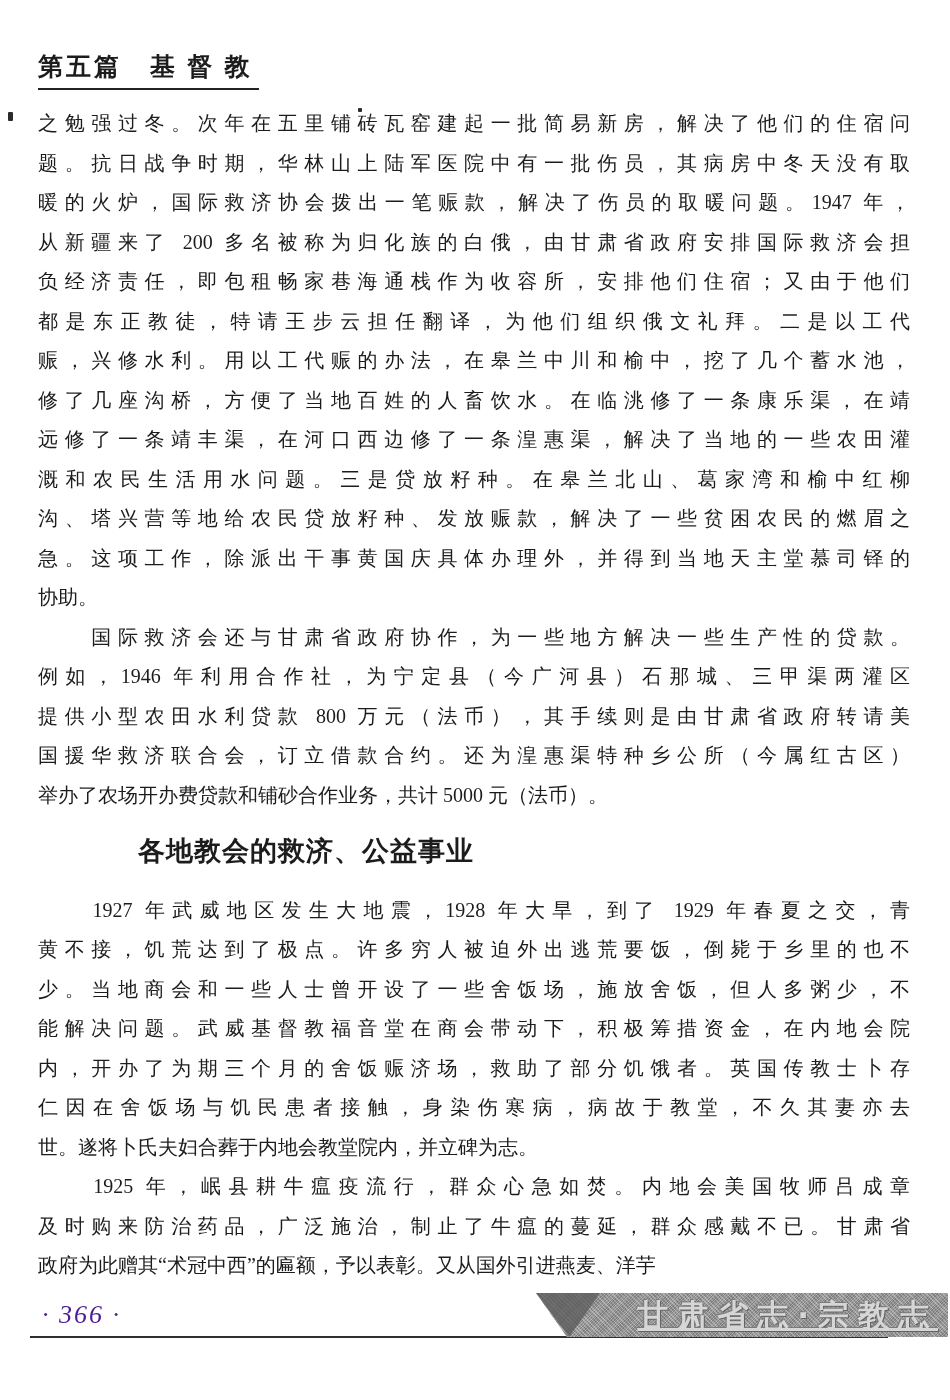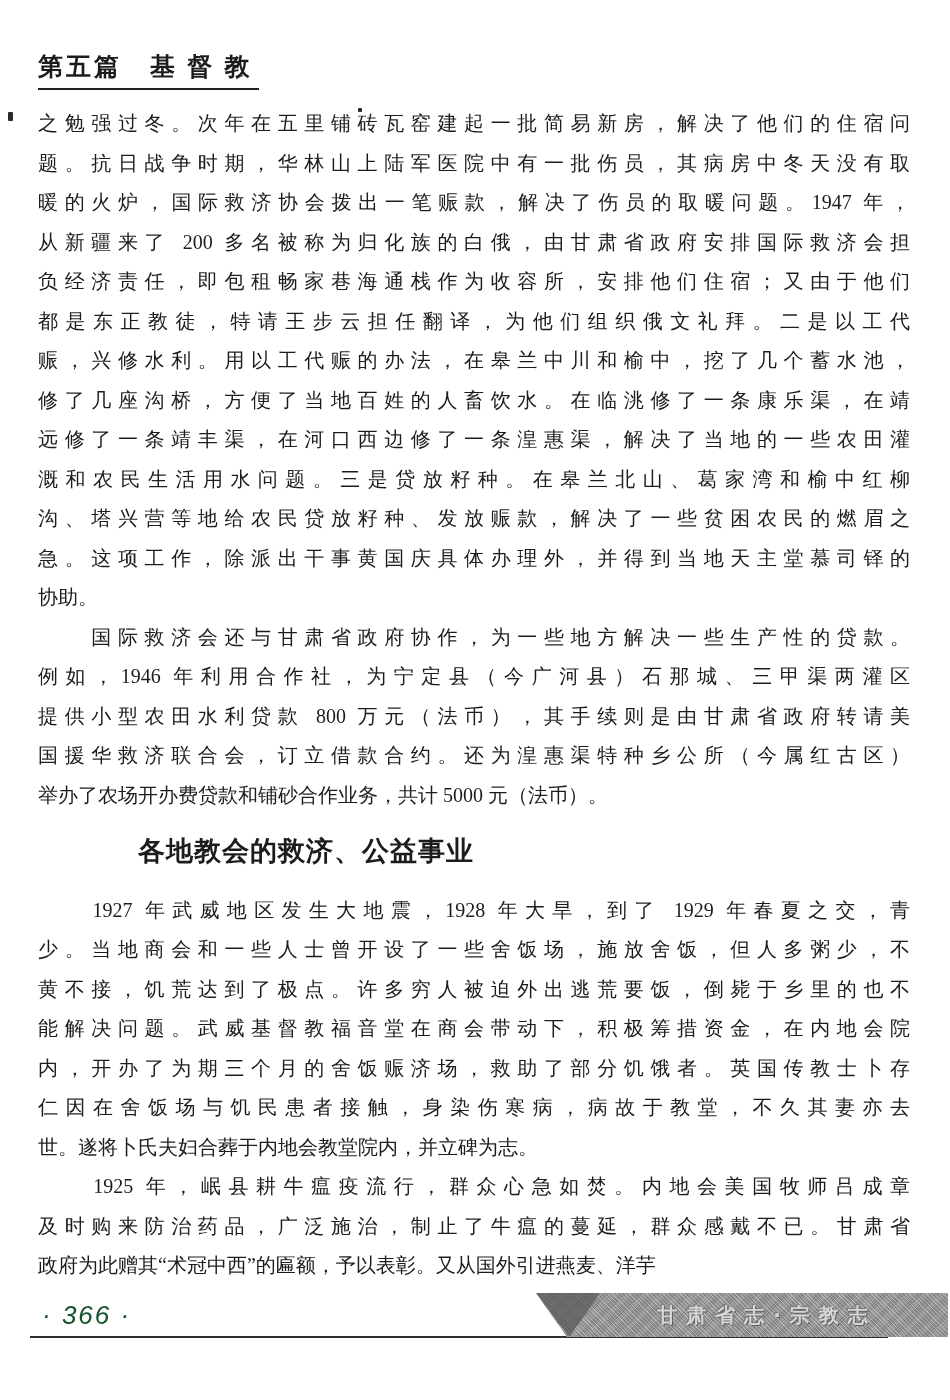--- a/index.html
+++ b/index.html
@@ -43,45 +43,46 @@
     line-height:39.5px;
     letter-spacing:1px;
   }
   
   .footer-rule{
     position:absolute;left:30px;top:1336px;width:858px;height:2px;
     background:#2f2f2f;
   }
   .page-number{
     position:absolute;left:42px;top:1300px;
-    font-style:italic;font-size:26px;letter-spacing:2px;color:#14532d;
-    font-family:Liberation Sans, sans-serif;
+    font-style:italic;font-size:26px;letter-spacing:2px;color:#4c1d95;
+    font-family:Liberation Serif, serif;
   }
   .banner{
     position:absolute;left:536px;top:1293px;width:412px;height:44px;
     clip-path:polygon(0 0,100% 0,100% 100%,7.5% 100%);
     background:
       repeating-linear-gradient(45deg, rgba(255,255,255,.28) 0 1px, rgba(0,0,0,0) 1px 3px),
       repeating-linear-gradient(135deg, rgba(0,0,0,.20) 0 1px, rgba(0,0,0,0) 1px 2px),
       #9d9d9d;
   }
   .banner-fold{
     position:absolute;left:0;top:0;width:64px;height:44px;
     clip-path:polygon(0 0,100% 0,52% 100%);
     background:#5a5a5a;
     opacity:.75;
   }
   .banner-text{
     position:absolute;left:60px;right:10px;top:0;height:44px;
-    line-height:44px;text-align:center;
+    line-height:44px;text-align:right;
     font-family:"DejaVu Sans","Liberation Sans",sans-serif;
-    font-size:20px;font-weight:700;letter-spacing:9px;
+    font-size:31px;font-weight:700;letter-spacing:9px;
     color:#d6d6d6;
     text-shadow:1px 1px 0 #636363, -1px -1px 0 #7a7a7a;
     white-space:nowrap;
+    text-decoration:underline;
   }
   
   .speck{position:absolute;background:#2b2b2b;border-radius:1px;}
   .speck.s1{left:8px;top:112px;width:5px;height:9px;}
   .speck.s2{left:358px;top:108px;width:4px;height:4px;}
   .speck.s3{left:240px;top:74px;width:3px;height:3px;opacity:.6;}
 </style>
 </head>
 <body>
 
@@ -108,22 +109,22 @@
       <div class="para">
         <div class="line fill">　　国际救济会还与甘肃省政府协作，为一些地方解决一些生产性的贷款。</div>
         <div class="line fill">例如，1946 年利用合作社，为宁定县（今广河县）石那城、三甲渠两灌区</div>
         <div class="line fill">提供小型农田水利贷款 800 万元（法币），其手续则是由甘肃省政府转请美</div>
         <div class="line fill">国援华救济联合会，订立借款合约。还为湟惠渠特种乡公所（今属红古区）</div>
         <div class="line">举办了农场开办费贷款和铺砂合作业务，共计 5000 元（法币）。</div>
       </div>
       <div class="section-heading">各地教会的救济、公益事业</div>
       <div class="para">
         <div class="line fill">　　1927 年武威地区发生大地震，1928 年大旱，到了 1929 年春夏之交，青</div>
+        <div class="line fill">黄不接，饥荒达到了极点。许多穷人被迫外出逃荒要饭，倒毙于乡里的也不</div>
         <div class="line fill">少。当地商会和一些人士曾开设了一些舍饭场，施放舍饭，但人多粥少，不</div>
-        <div class="line fill">黄不接，饥荒达到了极点。许多穷人被迫外出逃荒要饭，倒毙于乡里的也不</div>
         <div class="line fill">能解决问题。武威基督教福音堂在商会带动下，积极筹措资金，在内地会院</div>
         <div class="line fill">内，开办了为期三个月的舍饭赈济场，救助了部分饥饿者。英国传教士卜存</div>
         <div class="line fill">仁因在舍饭场与饥民患者接触，身染伤寒病，病故于教堂，不久其妻亦去</div>
         <div class="line">世。遂将卜氏夫妇合葬于内地会教堂院内，并立碑为志。</div>
       </div>
       <div class="para">
         <div class="line fill">　　1925 年，岷县耕牛瘟疫流行，群众心急如焚。内地会美国牧师吕成章</div>
         <div class="line fill">及时购来防治药品，广泛施治，制止了牛瘟的蔓延，群众感戴不已。甘肃省</div>
         <div class="line">政府为此赠其“术冠中西”的匾额，予以表彰。又从国外引进燕麦、洋芋</div>
       </div>

